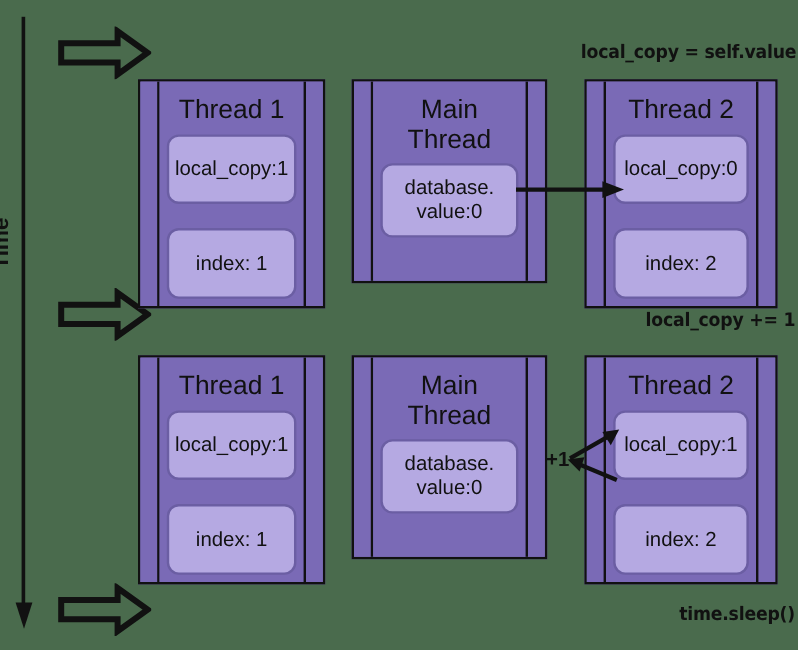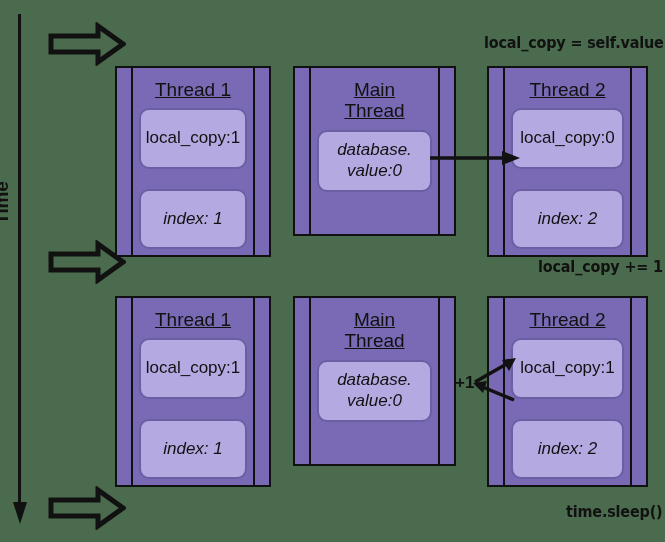--- a/index.html
+++ b/index.html
@@ -93,45 +93,44 @@
     flex: 1 1 auto;
     background: #7a6ab6;
     display: flex;
     flex-direction: column;
     align-items: center;
     padding: 6px 6px 6px 6px;
     box-sizing: border-box;
     min-width: 0;
   }
   .thread-title {
-    font-size: 19px;
+    font-size: 22px;
     color: #111111;
     text-align: center;
     line-height: 1.12;
     margin: 5px 0 8px 0;
     white-space: pre-line;
-    text-decoration: underline;
   }
   .slot {
     box-sizing: border-box;
     width: 100%;
     background: #b5a9e2;
     border: 2px solid #6b5ea3;
     border-radius: 10px;
     color: #111111;
     font-size: 17px;
     display: flex;
     align-items: center;
     justify-content: center;
     text-align: center;
     line-height: 1.18;
     white-space: pre-line;
     margin-bottom: 20px;
   }
-  .slot:last-child { margin-bottom: 0; font-style: italic; }
+  .slot:last-child { margin-bottom: 0; }
 
   .slot.tall { height: 62px; }
   .slot.db   { height: 62px; }
 
   
   .caption {
     position: absolute;
     font-size: 15.5px;
     font-weight: bold;
     color: #111111;

